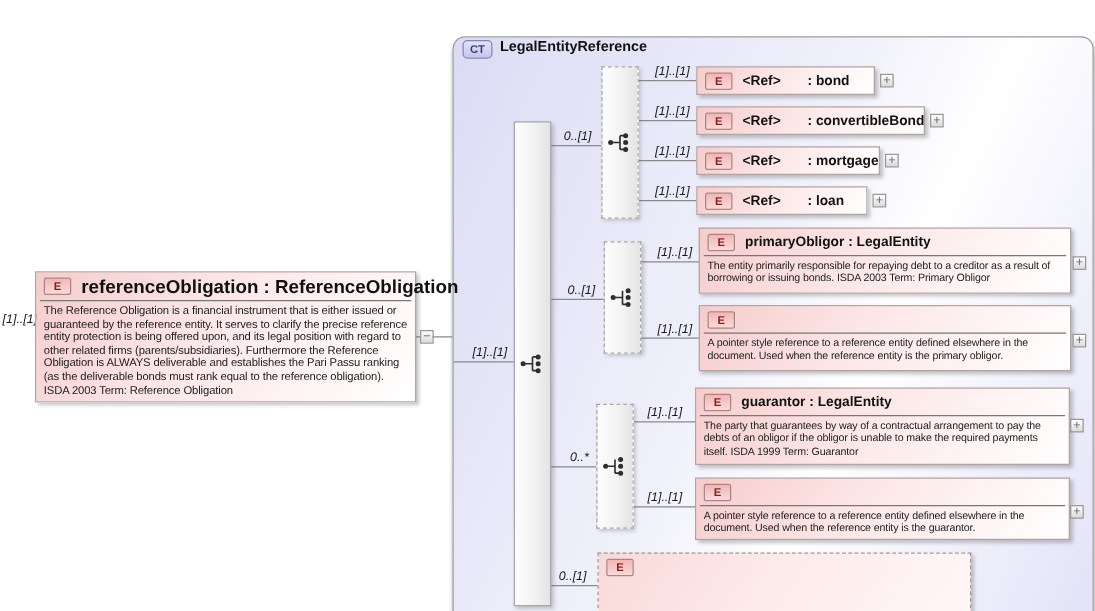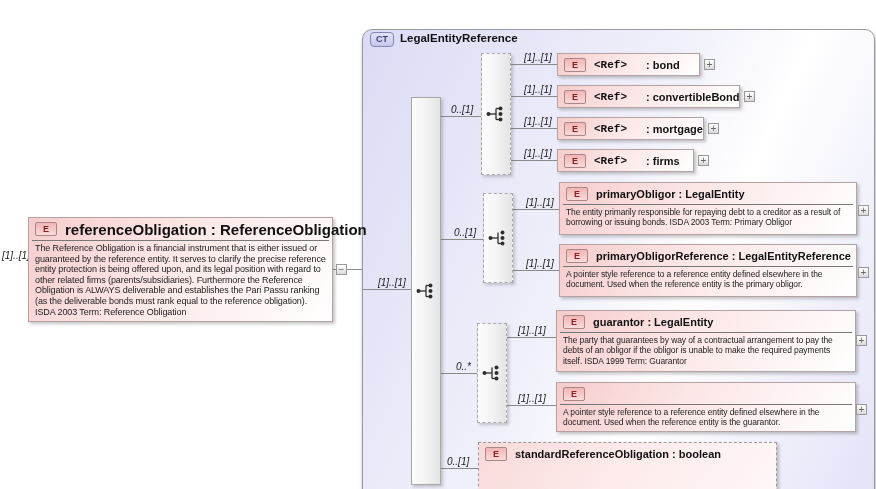--- a/index.html
+++ b/index.html
@@ -31,21 +31,21 @@
   .elem-box{position:absolute;border:1px solid #b3a3a3;box-sizing:border-box;
             background:linear-gradient(125deg,#f6cccc 0%,#fce5e5 40%,#ffffff 100%);
             box-shadow:2px 2px 3px rgba(90,90,90,0.35);}
   .elem-box.dashed{border:1px dashed #9a9a9a;background:linear-gradient(125deg,#f9d9d9 0%,#fdeaea 45%,#fff7f7 100%);}
   .elem-title{display:flex;align-items:center;height:21px;padding:0 6px;gap:8px;
               font-size:11px;font-weight:bold;color:#111;white-space:nowrap;}
   .e-badge{flex:0 0 20px;width:20px;height:12px;border:1px solid #ad8585;border-radius:2px;
            background:linear-gradient(#f1b6b6,#fadederm 100%);
            background:linear-gradient(#f1b6b6,#fadada);
            color:#8b1f1f;font-size:9px;font-weight:bold;text-align:center;line-height:12px;}
-  .ref-name{display:inline-block;min-width:44px;font-family:Liberation Mono, monospace;}
+  .ref-name{display:inline-block;min-width:44px;}
   .ann{margin:0 3px;border-top:1px solid #777;padding:2px 3px 0;
        font-size:8.5px;letter-spacing:-0.1px;line-height:10.4px;color:#222;}
 
   
   .toggle{position:absolute;width:11px;height:11px;box-sizing:border-box;border:1px solid #999;
           background:linear-gradient(#ffffff,#dadada);color:#666;font-size:10px;font-weight:normal;
           text-align:center;line-height:9px;cursor:pointer;}
 
   svg.gicon{display:block;}
 </style>
@@ -147,21 +147,21 @@
       <span class="ref-name">&lt;Ref&gt;</span>
       <span>: mortgage</span>
     </div>
   </div>
   <div class="toggle" style="left:708px;top:98px">+</div>
 
   <div class="elem-box" style="left:557px;top:124px;width:137px;height:23px">
     <div class="elem-title" style="height:21px">
       <span class="e-badge">E</span>
       <span class="ref-name">&lt;Ref&gt;</span>
-      <span>: firms</span>
+      <span>: loan</span>
     </div>
   </div>
   <div class="toggle" style="left:698px;top:130px">+</div>
 
   <div class="group-box dashed" style="left:483px;top:168px;height:90px">
     <svg class="gicon" width="22" height="18" viewBox="0 0 22 18">
       <circle cx="3.5" cy="9" r="2" fill="#2e2e2e"></circle>
       <line x1="5" y1="9" x2="11" y2="9" stroke="#2e2e2e" stroke-width="1.3"></line>
       <line x1="11" y1="3.5" x2="11" y2="14.5" stroke="#2e2e2e" stroke-width="1.3"></line>
       <line x1="11" y1="14.5" x2="15" y2="14.5" stroke="#2e2e2e" stroke-width="1.3"></line>
@@ -176,21 +176,20 @@
       <span class="e-badge">E</span>
       <span>primaryObligor : LegalEntity</span>
     </div>
     <div class="ann">The entity primarily responsible for repaying debt to a creditor as a result of borrowing or issuing bonds. ISDA 2003 Term: Primary Obligor</div>
   </div>
   <div class="toggle" style="left:858px;top:180px">+</div>
 
   <div class="elem-box" style="left:559px;top:219px;width:298px;height:53px">
     <div class="elem-title">
       <span class="e-badge">E</span>
-      <span>primaryObligorReference : LegalEntityReference</span>
     </div>
     <div class="ann">A pointer style reference to a reference entity defined elsewhere in the document. Used when the reference entity is the primary obligor.</div>
   </div>
   <div class="toggle" style="left:858px;top:242px">+</div>
 
   <div class="group-box dashed" style="left:477px;top:298px;height:100px">
     <svg class="gicon" width="22" height="18" viewBox="0 0 22 18">
       <circle cx="3.5" cy="9" r="2" fill="#2e2e2e"></circle>
       <line x1="5" y1="9" x2="11" y2="9" stroke="#2e2e2e" stroke-width="1.3"></line>
       <line x1="11" y1="3.5" x2="11" y2="14.5" stroke="#2e2e2e" stroke-width="1.3"></line>
@@ -214,17 +213,16 @@
     <div class="elem-title">
       <span class="e-badge">E</span>
     </div>
     <div class="ann">A pointer style reference to a reference entity defined elsewhere in the document. Used when the reference entity is the guarantor.</div>
   </div>
   <div class="toggle" style="left:856px;top:379px">+</div>
 
   <div class="elem-box dashed" style="left:478px;top:417px;width:299px;height:55px">
     <div class="elem-title">
       <span class="e-badge">E</span>
-      <span>standardReferenceObligation : boolean</span>
     </div>
   </div>
 
 </div>
 
 </body></html>

